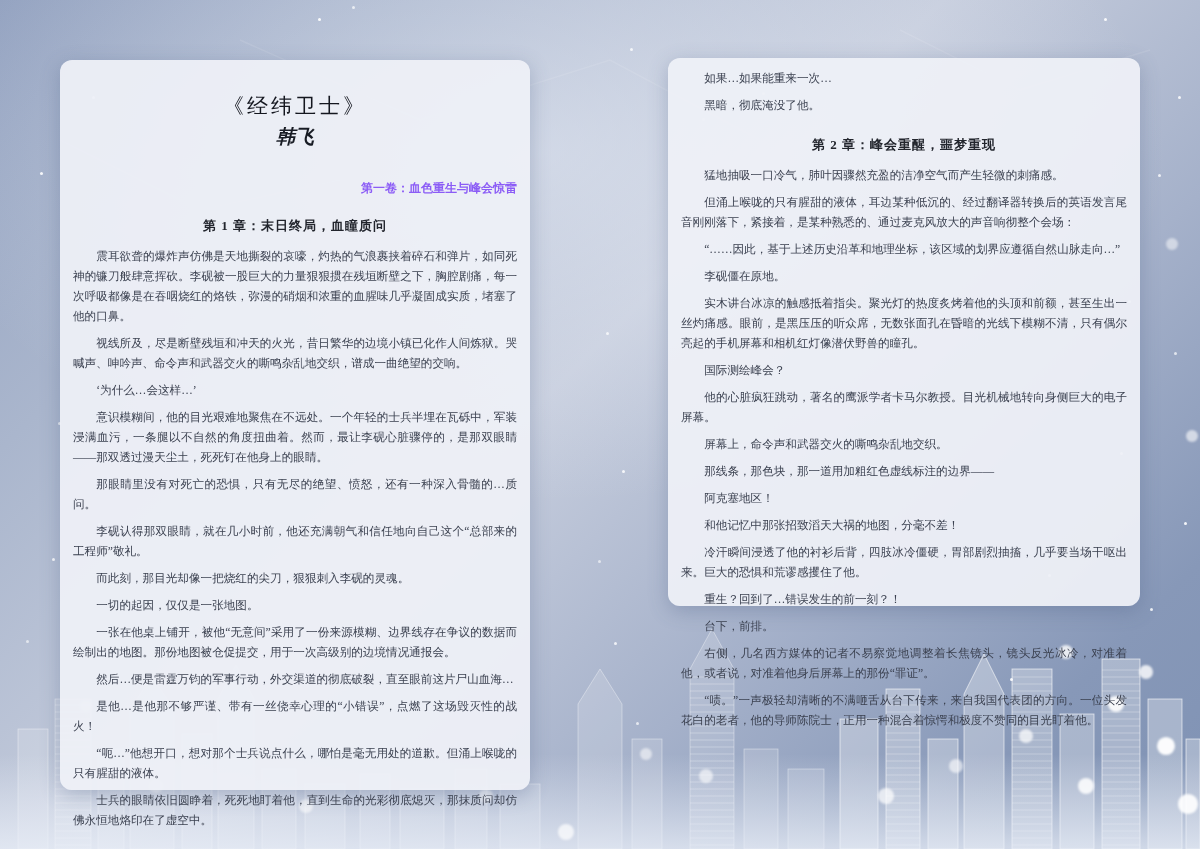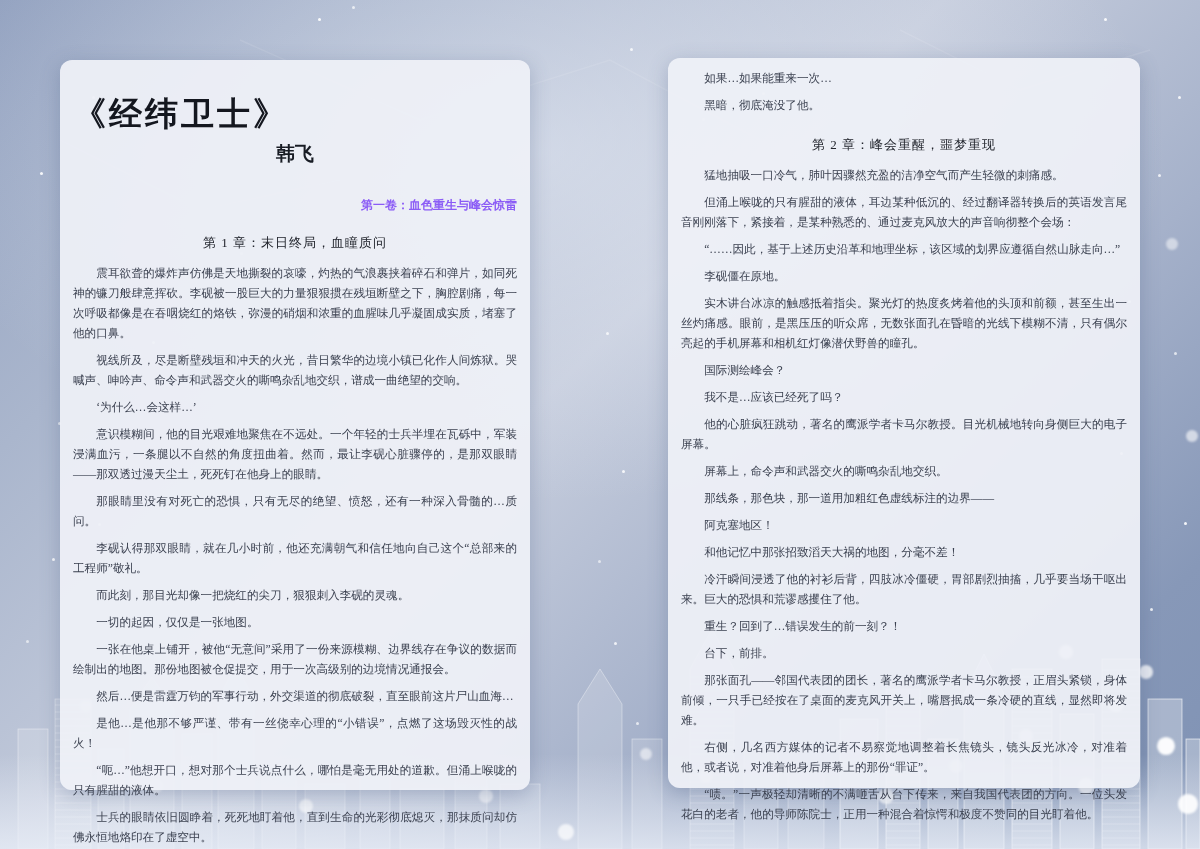--- a/index.html
+++ b/index.html
@@ -38,28 +38,28 @@
     1184px 800px 0 6px rgba(255,255,255,.9), 952px 762px 0 3px rgba(255,255,255,.6),
     882px 792px 0 4px rgba(255,255,255,.7), 702px 772px 0 3px rgba(255,255,255,.6),
     642px 750px 0 2px rgba(255,255,255,.55), 302px 802px 0 3px rgba(255,255,255,.6),
     152px 782px 0 3px rgba(255,255,255,.55), 82px 702px 0 2px rgba(255,255,255,.5),
     482px 792px 0 3px rgba(255,255,255,.6), 1188px 432px 0 2px rgba(255,255,255,.6),
     1168px 240px 0 2px rgba(255,255,255,.5), 562px 828px 0 4px rgba(255,255,255,.7);}
   
   .page{position:absolute;box-sizing:border-box;background:rgba(238,240,246,0.94);
     border-radius:12px;box-shadow:0 5px 20px rgba(66,86,126,0.30);}
   .page-left{left:60px;top:60px;width:470px;height:730px;padding:16px 13px 0;}
-  .page-right{left:668px;top:58px;width:472px;height:730px;padding:4px 13px 0;}
-  .book-title{margin:16px 0 4px;font-size:33px;font-weight:700;
+  .page-right{left:668px;top:58px;width:472px;height:548px;padding:4px 13px 0;}
+  .book-title{margin:16px 0 4px;text-align:center;font-size:21px;font-weight:400;
     color:#14171f;letter-spacing:3px;}
-  .book-author{text-align:center;font-size:19px;font-weight:700;
+  .book-author{text-align:center;font-size:19px;font-weight:700;font-style:italic;
     color:#181c24;margin:2px 0 0;}
   .volume-heading{margin:30px 0 10px;text-align:right;font-size:12px;font-weight:700;
     color:#8b5cf6;font-family:"Liberation Sans","DejaVu Sans",sans-serif;}
-  .chapter-heading{margin:20px 0 12px;text-align:center;font-size:13px;font-weight:400;
+  .chapter-heading{margin:20px 0 12px;text-align:center;font-size:13px;font-weight:700;
     color:#22252d;letter-spacing:1px;}
   .body-text p{margin:7px 0;font-size:11.6px;line-height:20px;color:#3b4150;
     text-align:justify;text-indent:2em;}
 </style>
 </head>
 <body>
 
 <div class="stage">
 
   <svg class="lines" width="1200" height="260">
@@ -148,28 +148,26 @@
         <p>黑暗，彻底淹没了他。</p>
       </div>
     <h3 class="chapter-heading">第 2 章：峰会重醒，噩梦重现</h3>
     <div class="body-text">
         <p>猛地抽吸一口冷气，肺叶因骤然充盈的洁净空气而产生轻微的刺痛感。</p>
         <p>但涌上喉咙的只有腥甜的液体，耳边某种低沉的、经过翻译器转换后的英语发言尾音刚刚落下，紧接着，是某种熟悉的、通过麦克风放大的声音响彻整个会场：</p>
         <p>“……因此，基于上述历史沿革和地理坐标，该区域的划界应遵循自然山脉走向…”</p>
         <p>李砚僵在原地。</p>
         <p>实木讲台冰凉的触感抵着指尖。聚光灯的热度炙烤着他的头顶和前额，甚至生出一丝灼痛感。眼前，是黑压压的听众席，无数张面孔在昏暗的光线下模糊不清，只有偶尔亮起的手机屏幕和相机红灯像潜伏野兽的瞳孔。</p>
         <p>国际测绘峰会？</p>
-        <p>我不是…应该已经死了吗？</p>
         <p>他的心脏疯狂跳动，著名的鹰派学者卡马尔教授。目光机械地转向身侧巨大的电子屏幕。</p>
         <p>屏幕上，命令声和武器交火的嘶鸣杂乱地交织。</p>
         <p>那线条，那色块，那一道用加粗红色虚线标注的边界——</p>
         <p>阿克塞地区！</p>
         <p>和他记忆中那张招致滔天大祸的地图，分毫不差！</p>
         <p>冷汗瞬间浸透了他的衬衫后背，四肢冰冷僵硬，胃部剧烈抽搐，几乎要当场干呕出来。巨大的恐惧和荒谬感攫住了他。</p>
         <p>重生？回到了…错误发生的前一刻？！</p>
         <p>台下，前排。</p>
-        <p>那张面孔——邻国代表团的团长，著名的鹰派学者卡马尔教授，正眉头紧锁，身体前倾，一只手已经按在了桌面的麦克风开关上，嘴唇抿成一条冷硬的直线，显然即将发难。</p>
         <p>右侧，几名西方媒体的记者不易察觉地调整着长焦镜头，镜头反光冰冷，对准着他，或者说，对准着他身后屏幕上的那份“罪证”。</p>
         <p>“啧。”一声极轻却清晰的不满咂舌从台下传来，来自我国代表团的方向。一位头发花白的老者，他的导师陈院士，正用一种混合着惊愕和极度不赞同的目光盯着他。</p>
       </div>
   </section>
 
 </div>
 
 </body></html>

